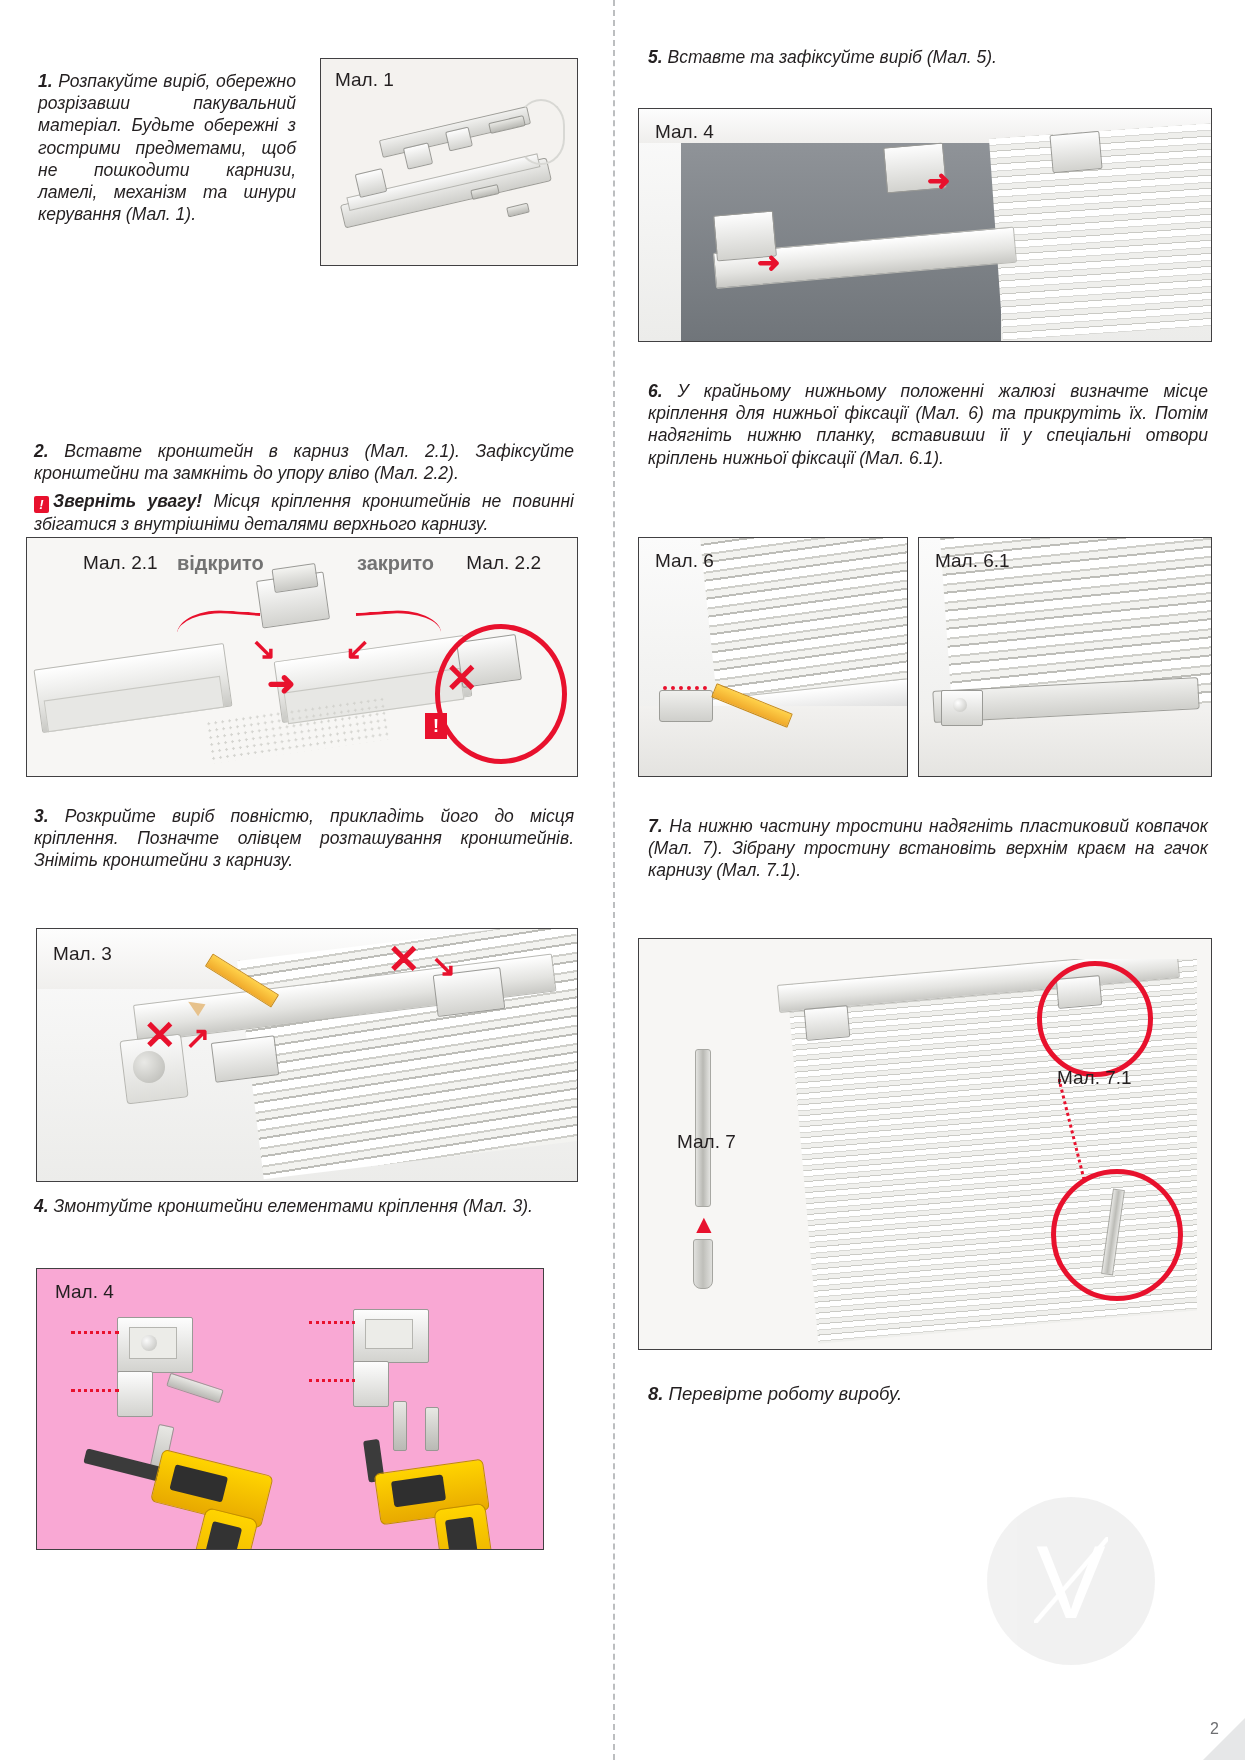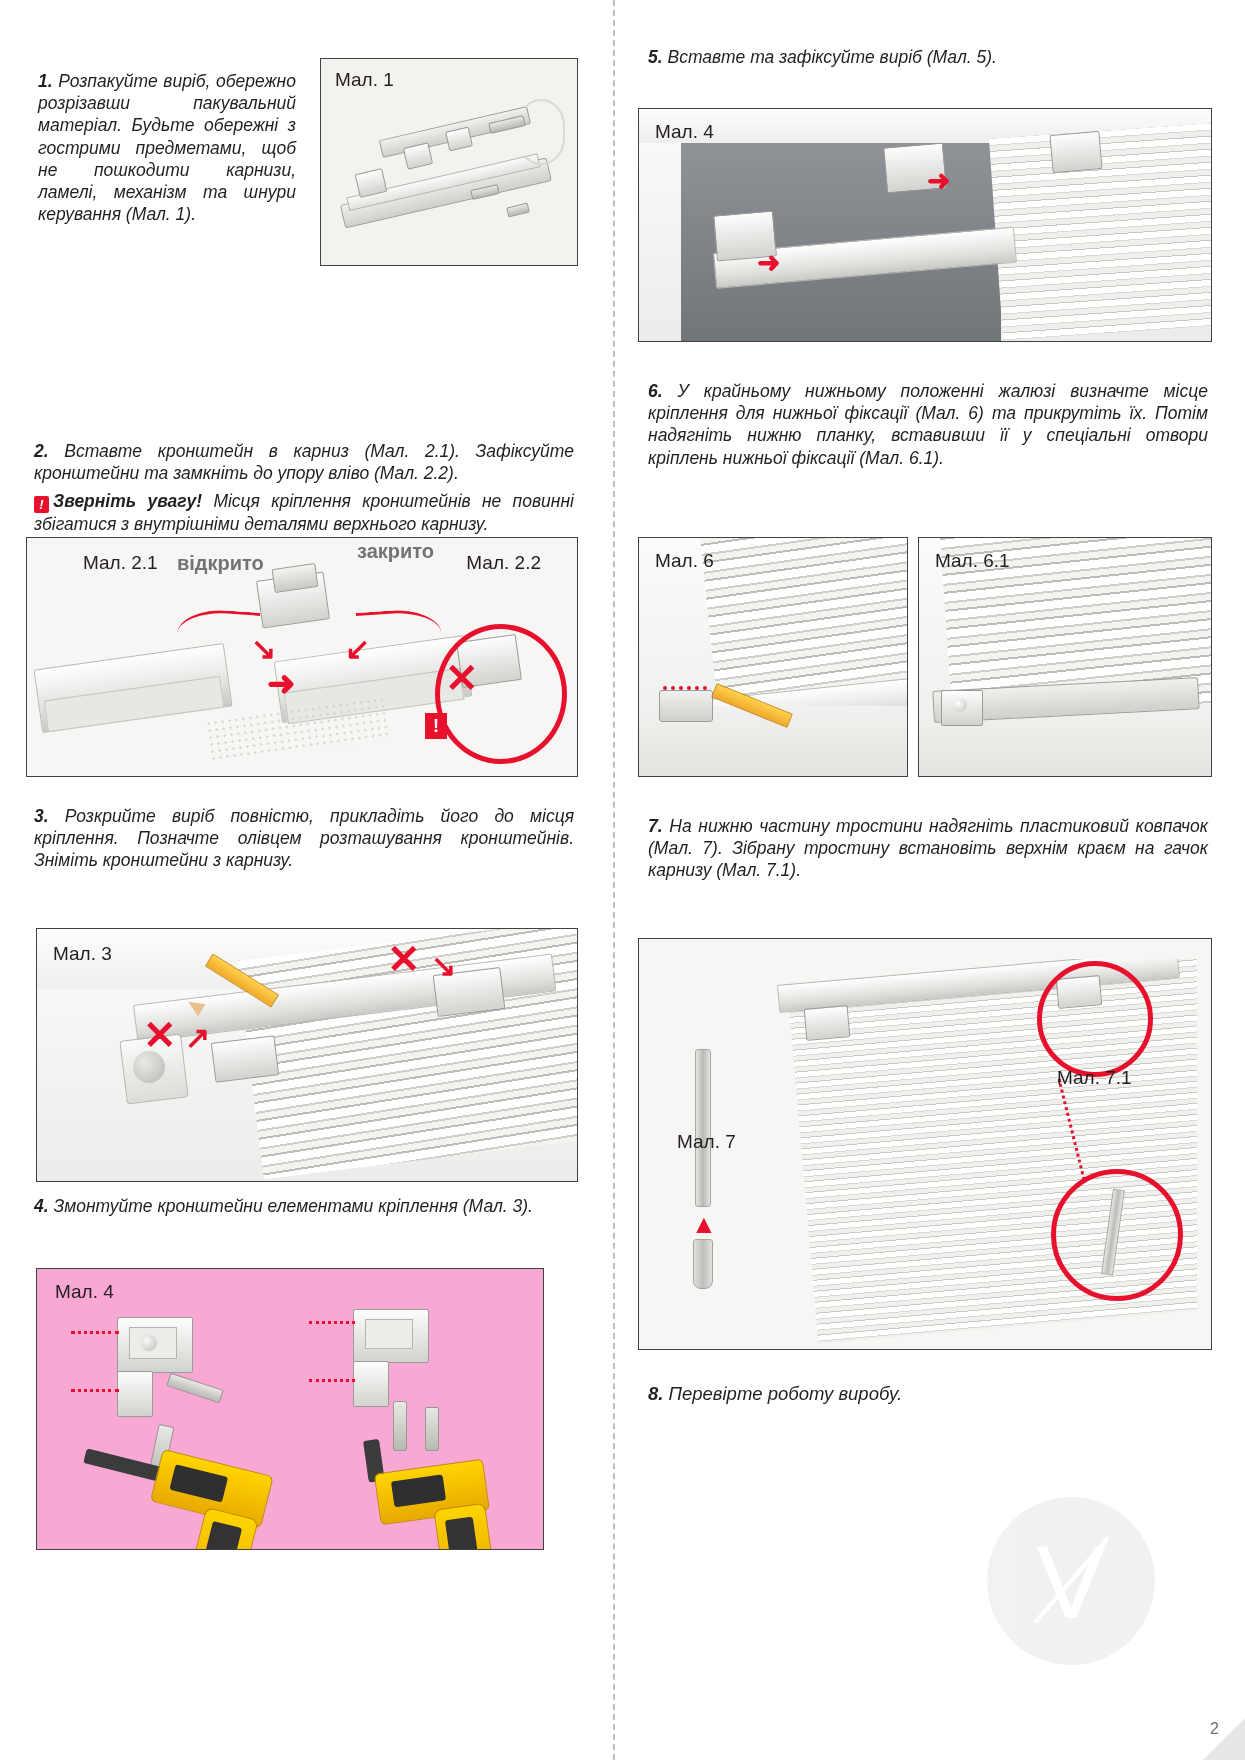--- a/index.html
+++ b/index.html
@@ -296,21 +296,21 @@
     </div>
     <div class="step attention" style="width:540px;">
       <span class="warn-badge">!</span><span class="attention-word">Зверніть увагу!</span>
       <span>Місця кріплення кронштейнів не повинні збігатися з внутрішніми деталями верхнього карнизу.</span>
     </div>
 
     <div class="fig" style="position:absolute; left:-8px; top:537px; width:550px; height:238px; background:#f7f6f4;">
       <div class="fig-label" style="left:56px; top:14px;text-align:center;">Мал. 2.1</div>
       <div class="fig-label" style="right:36px; top:14px;">Мал. 2.2</div>
       <div class="label-red" style="left:150px; top:14px;">відкрито</div>
-      <div class="label-red" style="left:330px; top:2px;">закрито</div>
+      <div class="label-red" style="left:330px; top:14px;">закрито</div>
 
       <div class="headrail" style="left:10px; top:118px; width:190px; height:62px; transform:rotate(-8deg);"></div>
       <div class="headrail" style="left:250px; top:110px; width:190px; height:60px; transform:rotate(-8deg);"></div>
       <div style="position:absolute; left:18px; top:150px; width:176px; height:30px; background:#e7e7e4; transform:rotate(-8deg); border:1px solid #c7c7c2;"></div>
       <div style="position:absolute; left:258px; top:142px; width:176px; height:30px; background:#e7e7e4; transform:rotate(-8deg); border:1px solid #c7c7c2;"></div>
 
       <div style="position:absolute; left:180px; top:170px; width:180px; height:44px; background-image: radial-gradient(#d0d0cb 1px, transparent 1.2px); background-size:7px 7px; transform:rotate(-8deg); opacity:.9;"></div>
 
       <div class="bracket" style="left:232px; top:38px; width:66px; height:46px; transform:rotate(-8deg);"></div>
       <div class="bracket" style="left:246px; top:28px; width:42px; height:22px; transform:rotate(-8deg); background:linear-gradient(180deg,#f4f4f1,#c8c8c4);"></div>

